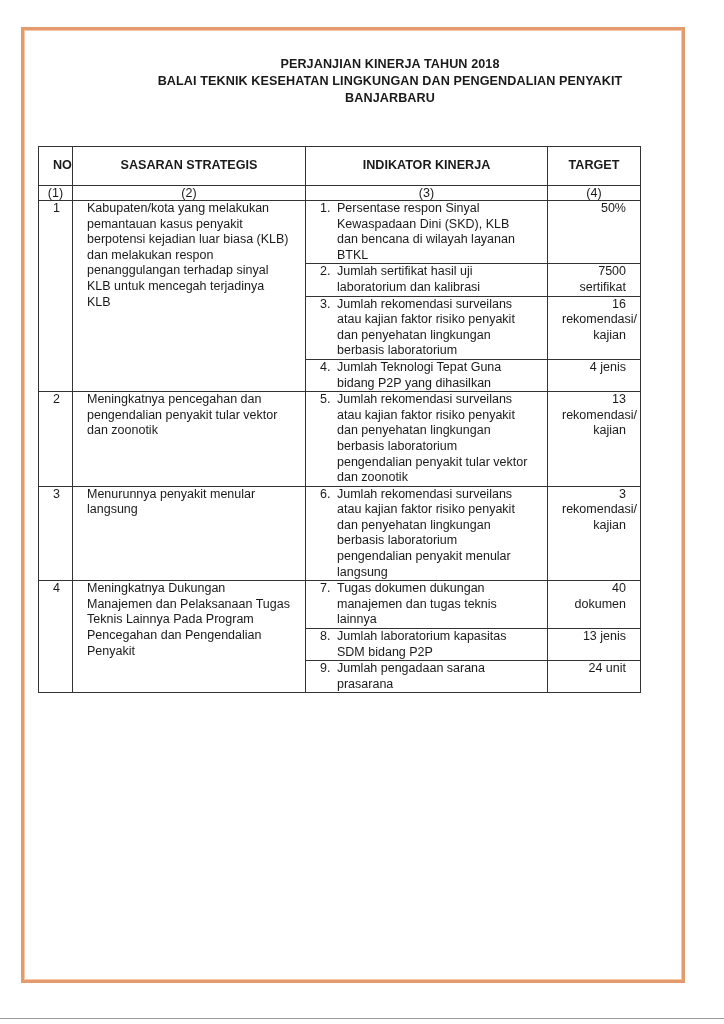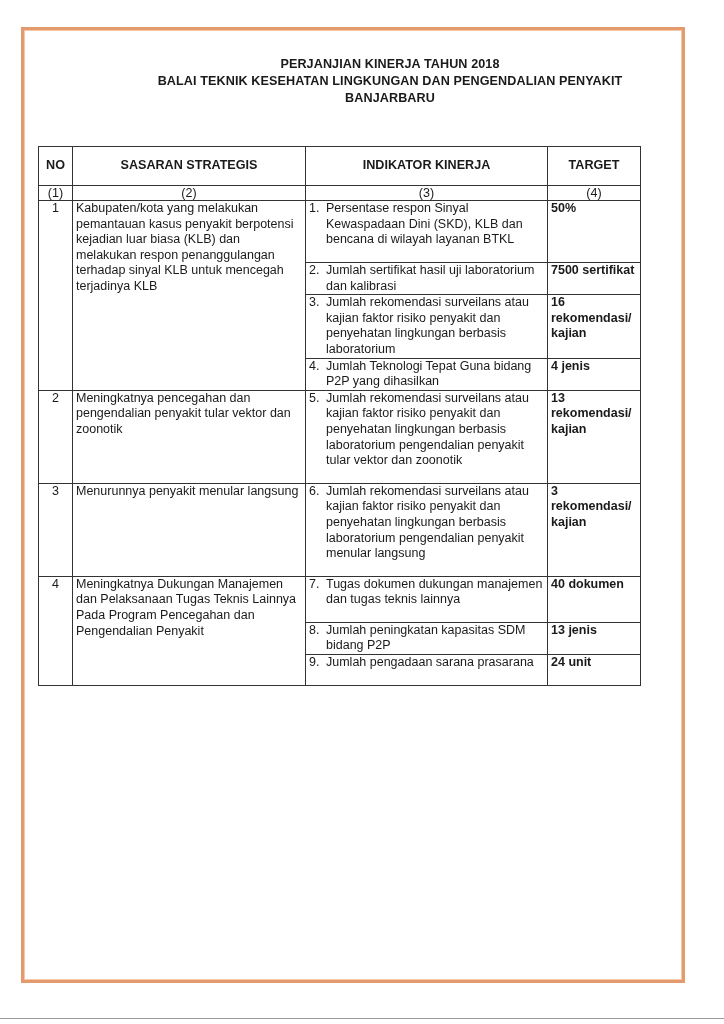--- a/index.html
+++ b/index.html
@@ -5,25 +5,25 @@
     html, body { margin: 0; padding: 0; background: #ffffff; }
     body { width: 724px; height: 1024px; position: relative; overflow: hidden;
            font-family: "Liberation Sans", sans-serif; color: #1a1a1a; }
     .frame { position: absolute; left: 21px; top: 27px; width: 658px; height: 950px;
              border: 3px solid #e39a6c; box-shadow: inset 0 0 0 1px #f3c7a8; }
     .bottom-line { position: absolute; left: 0; top: 1018px; width: 724px; height: 1px; background: #9a9a9a; }
     .titles { position: absolute; left: 0; top: 56px; width: 724px; text-align: center; margin-left: 28px; }
     .titles div { font-weight: bold; font-size: 12.6px; line-height: 17px; letter-spacing: 0.1px; }
     table { position: absolute; left: 38px; top: 146px; width: 602px; border-collapse: collapse;
             font-size: 12.5px; line-height: 15.6px; table-layout: fixed; }
-    td, th { border: 1px solid #333; vertical-align: top; padding: 0 3px; }
+    td, th { border: 1px solid #333; vertical-align: top; padding: 0 14px; }
     th { font-weight: bold; font-size: 12.6px; height: 38px; vertical-align: middle; text-align: center; }
     .numrow td { text-align: center; height: 14px; line-height: 14px; padding: 0; }
     .c-no { text-align: center; }
-    .c-target { text-align: left; font-weight: bold; }
+    .c-target { text-align: right; }
     .ind { display: flex; }
     .ind .n { width: 17px; flex: none; }
     .ind .t { flex: 1; }
   </style>
 </head>
 <body>
 
 <div class="frame"></div>
 <div class="bottom-line"></div>
 
@@ -123,21 +123,21 @@
             <span class="n">7.</span>
             <span class="t">Tugas dokumen dukungan manajemen dan tugas teknis lainnya</span>
           </div>
         </td>
         <td class="c-target">40 dokumen</td>
       </tr>
       <tr style="height: 31px;">
         <td>
           <div class="ind">
             <span class="n">8.</span>
-            <span class="t">Jumlah peningkatan kapasitas SDM bidang P2P</span>
+            <span class="t">Jumlah laboratorium kapasitas SDM bidang P2P</span>
           </div>
         </td>
         <td class="c-target">13 jenis</td>
       </tr>
       <tr style="height: 31px;">
         <td>
           <div class="ind">
             <span class="n">9.</span>
             <span class="t">Jumlah pengadaan sarana prasarana</span>
           </div>

